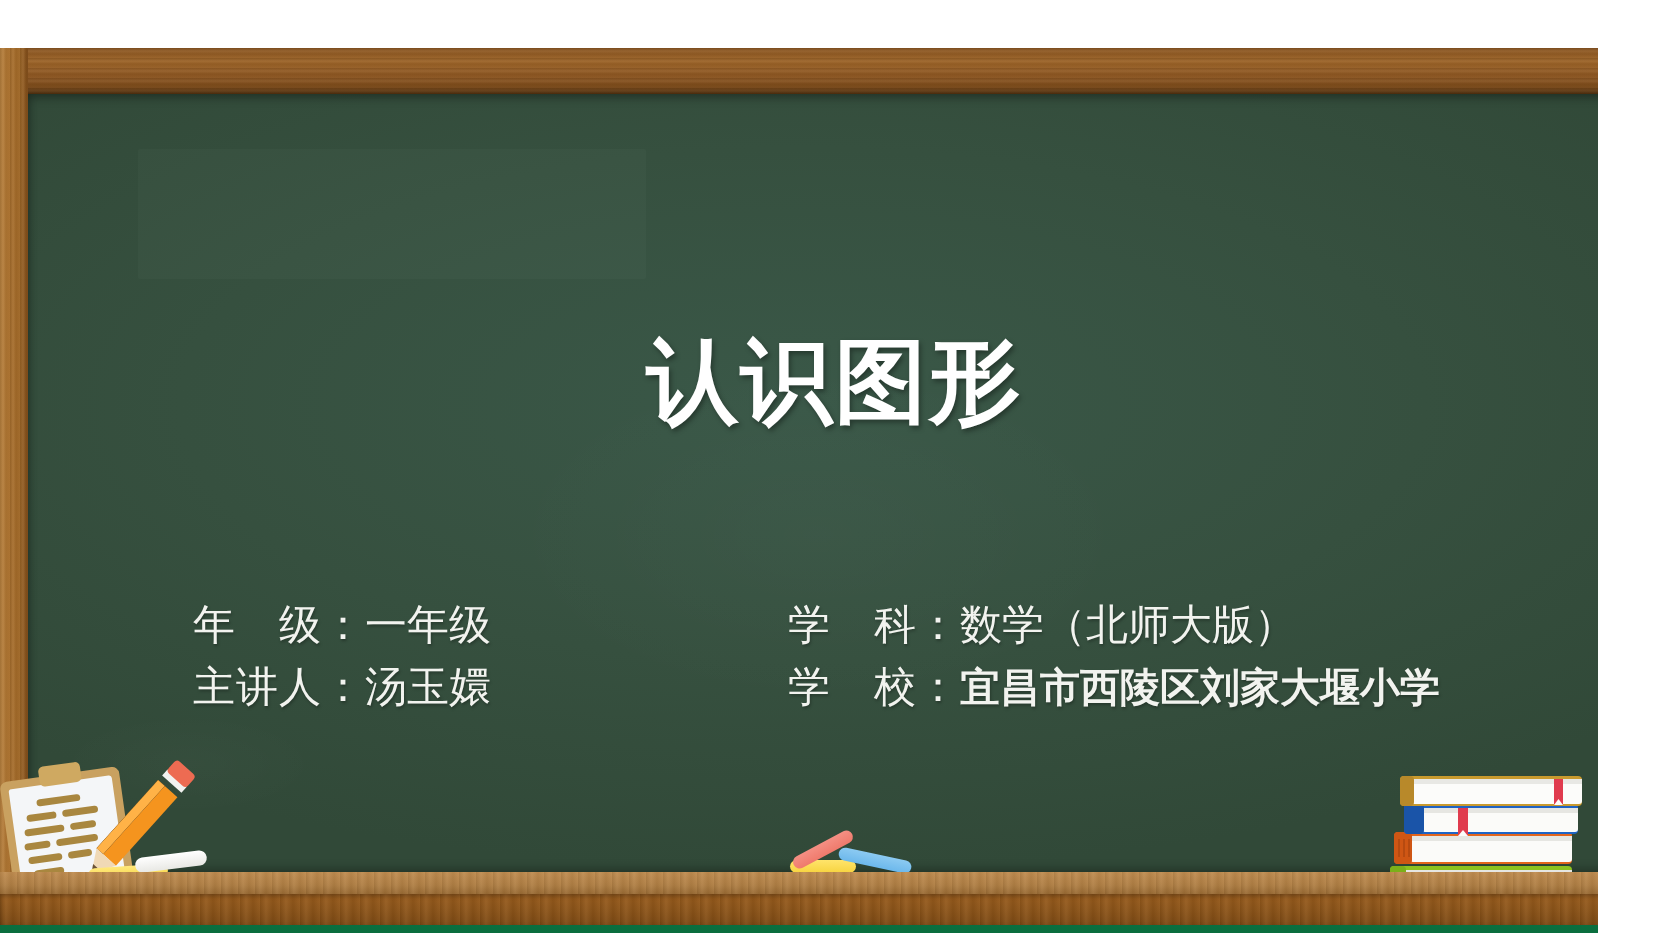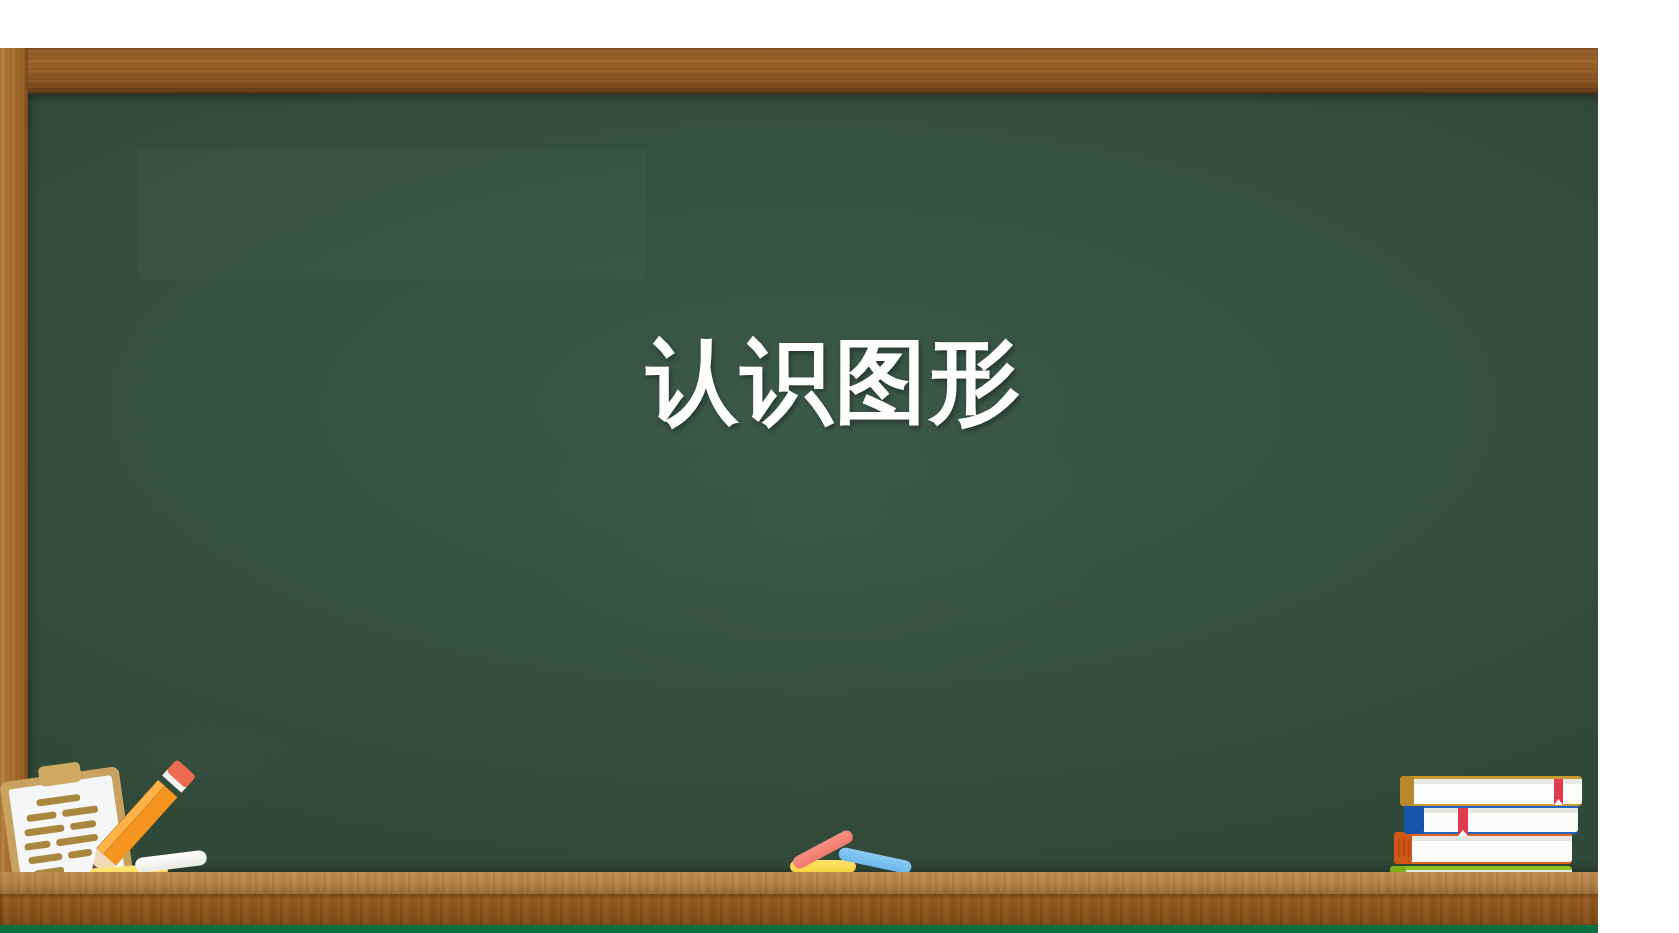--- a/index.html
+++ b/index.html
@@ -213,20 +213,33 @@
     <div class="frame-right"></div>
   </div>
 
   <div class="board">
     <div class="board-smudge-a"></div>
     <div class="board-smudge-b"></div>
     <div class="board-smudge-c"></div>
 
     <div class="title">认识图形</div>
 
+    <div class="info">
+
+      <div class="info-col info-left">
+        <span class="info-row"><span class="label">年　级：</span><span class="value-serif">一年级</span></span>
+        <span class="info-row"><span class="label">主讲人：</span><span class="value-serif">汤玉嬛</span></span>
+      </div>
+
+      <div class="info-col info-right">
+        <span class="info-row"><span class="label">学　科：</span><span class="value-serif">数学（北师大版）</span></span>
+        <span class="info-row"><span class="label">学　校：</span><span class="value-sans">宜昌市西陵区刘家大堰小学</span></span>
+      </div>
+
+    </div>
   </div>
 
   <div class="chalk chalk-yellow"></div>
   <div class="chalk chalk-blue"></div>
   <div class="chalk chalk-red"></div>
 
   <div class="deco-left">
     <svg class="clipboard-svg" width="230" height="170" viewBox="0 0 230 170">
       <g transform="rotate(-8 95 90)">
         <rect x="8" y="22" width="120" height="140" rx="7" fill="#c9a160"></rect>

